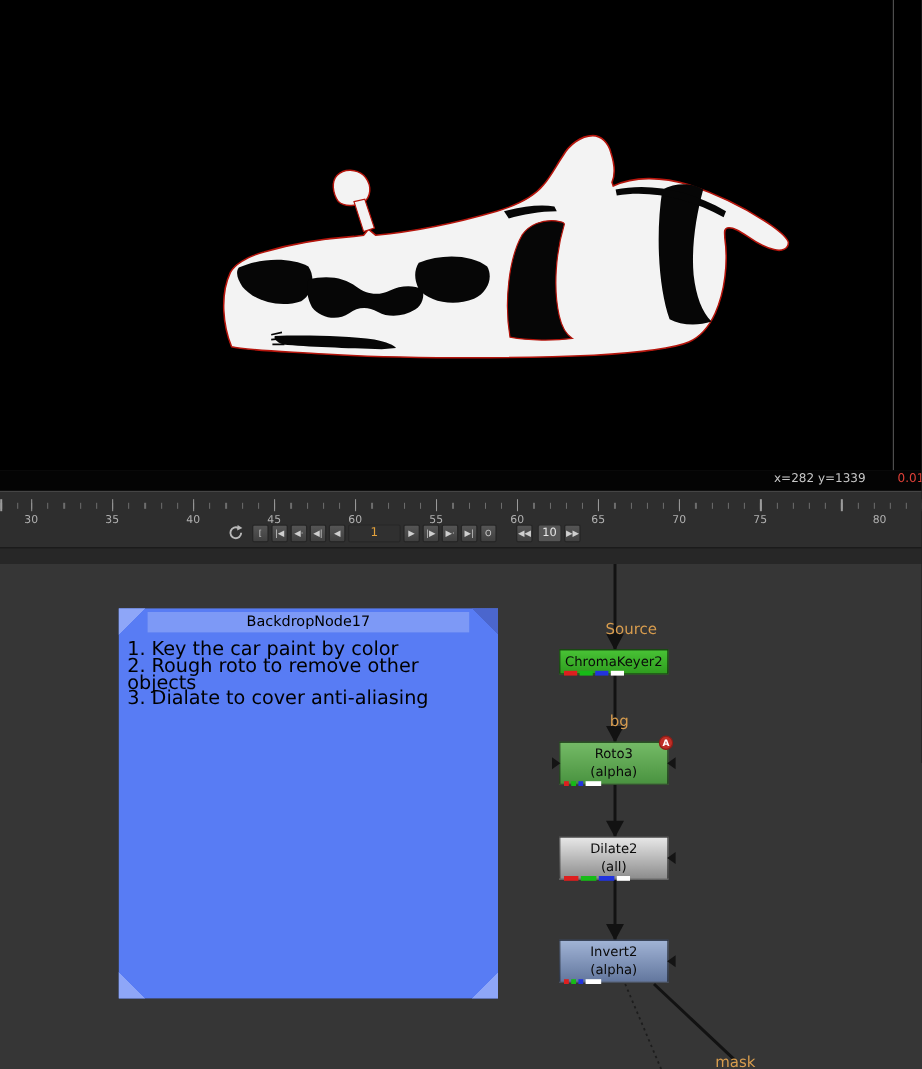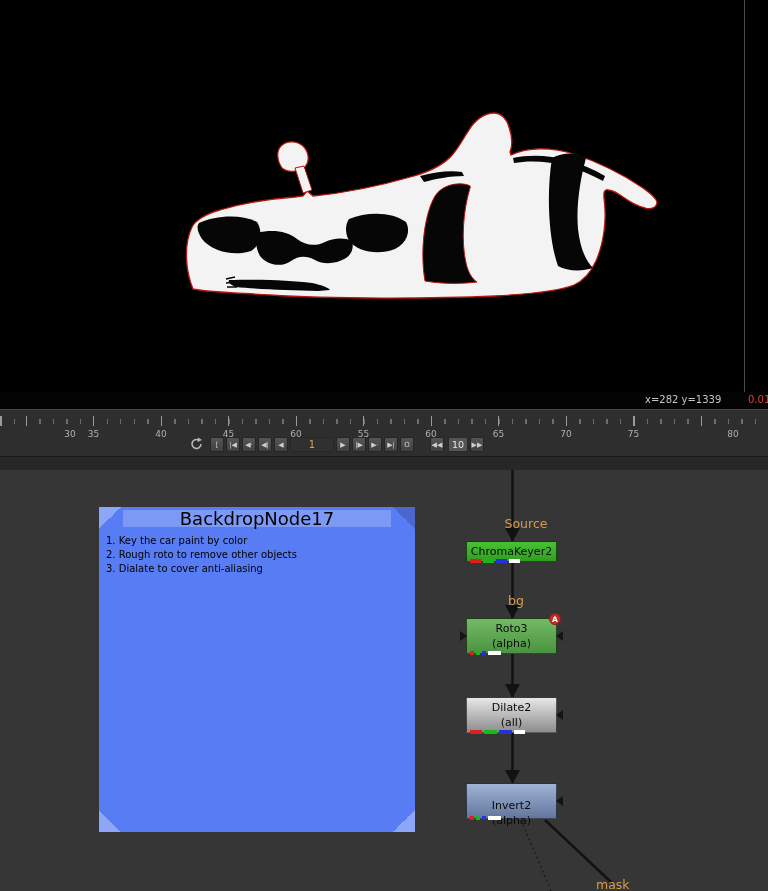--- a/index.html
+++ b/index.html
@@ -41,29 +41,29 @@
   #nodegraph{position:absolute;left:0;top:470px;width:768px;height:421px;background:#363636;overflow:hidden;}
   #wires{position:absolute;left:0;top:0;}
   
   #backdrop{position:absolute;left:99px;top:37px;width:316px;height:325px;background:#587cf4;}
   .bd-corner{position:absolute;width:22px;height:22px;}
   .c-tl{left:0;top:0;background:linear-gradient(135deg,#8ea6f8 50%,transparent 50%);}
   .c-tr{right:0;top:0;background:linear-gradient(225deg,#4b66cd 50%,transparent 50%);}
   .c-bl{left:0;bottom:0;background:linear-gradient(45deg,#8ea6f8 50%,transparent 50%);}
   .c-br{right:0;bottom:0;background:linear-gradient(315deg,#8ea6f8 50%,transparent 50%);}
   #backdrop-header{position:absolute;left:24px;right:24px;top:3px;height:17px;background:#7d99f6;
-      text-align:center;font-size:18px;line-height:17px;color:#000;}
-  #backdrop-notes{position:absolute;left:7px;top:27px;right:7px;color:#000;font-size:10px;line-height:13.8px;}
+      text-align:center;font-size:12px;line-height:17px;color:#000;}
+  #backdrop-notes{position:absolute;left:7px;top:27px;right:7px;color:#000;font-size:16px;line-height:13.8px;}
   
   .node{position:absolute;left:466px;width:91px;box-sizing:border-box;border:1px solid rgba(0,0,0,.6);
         text-align:center;color:#0a0a0a;font-size:11px;}
   #n-chroma{top:71px;height:21px;background:linear-gradient(#48c235,#2f9e1f);line-height:19px;}
   #n-roto{top:148px;height:36px;background:linear-gradient(#74ba66,#4a9340);padding-top:3px;line-height:14.5px;}
   #n-dilate{top:227px;height:36px;background:linear-gradient(#e7e7e7,#8d8d8d);padding-top:3px;line-height:14.5px;}
-  #n-invert{top:313px;height:36px;background:linear-gradient(#a0b3d5,#63779e);padding-top:15px;line-height:14.5px;}
+  #n-invert{top:313px;height:36px;background:linear-gradient(#a0b3d5,#63779e);padding-top:3px;line-height:14.5px;}
   .chips{position:absolute;left:3px;bottom:-2px;display:flex;align-items:flex-end;}
   .chip{height:4px;margin-right:2px;}
   .chip.r{background:#dd1f1f;} .chip.g{background:#17bb17;} .chip.b{background:#2233dd;} .chip.w{background:#fff;}
   .bar{width:11px;} .dot{width:4px;}
   .tri-l{position:absolute;left:-7px;top:50%;margin-top:-5px;width:0;height:0;
          border-left:7px solid #141414;border-top:5px solid transparent;border-bottom:5px solid transparent;}
   .tri-r{position:absolute;right:-7px;top:50%;margin-top:-5px;width:0;height:0;
          border-right:7px solid #141414;border-top:5px solid transparent;border-bottom:5px solid transparent;}
   .badge{position:absolute;right:-5px;top:-6px;width:12px;height:12px;border-radius:50%;
          background:#bf2e26;border:1px solid #8e1d17;color:#fff;font-size:7.5px;font-weight:bold;
@@ -113,21 +113,21 @@
 <div id="statusbar">
   <span id="status-coords">x=282 y=1339</span>
   <span id="sample-red">0.01576</span>
   <span id="sample-green">0.0157</span>
 </div>
 
 <div id="timeline">
   <div id="ruler">
     <div class="minors"></div>
     <div class="majors"></div>
-    <span class="tick-label" style="left: 26px; margin-left: 44px;">30</span>
+    <span class="tick-label" style="left: 26px;">30</span>
       <span class="tick-label" style="left: 93.5px;">35</span>
       <span class="tick-label" style="left: 161px;">40</span>
       <span class="tick-label" style="left: 228.5px;">45</span>
       <span class="tick-label" style="left: 296px;">60</span>
       <span class="tick-label" style="left: 363.5px;">55</span>
       <span class="tick-label" style="left: 431px;">60</span>
       <span class="tick-label" style="left: 498.5px;">65</span>
       <span class="tick-label" style="left: 566px;">70</span>
       <span class="tick-label" style="left: 633.5px;">75</span>
       <span class="tick-label" style="left: 701px; margin-left: 32px;">80</span>

